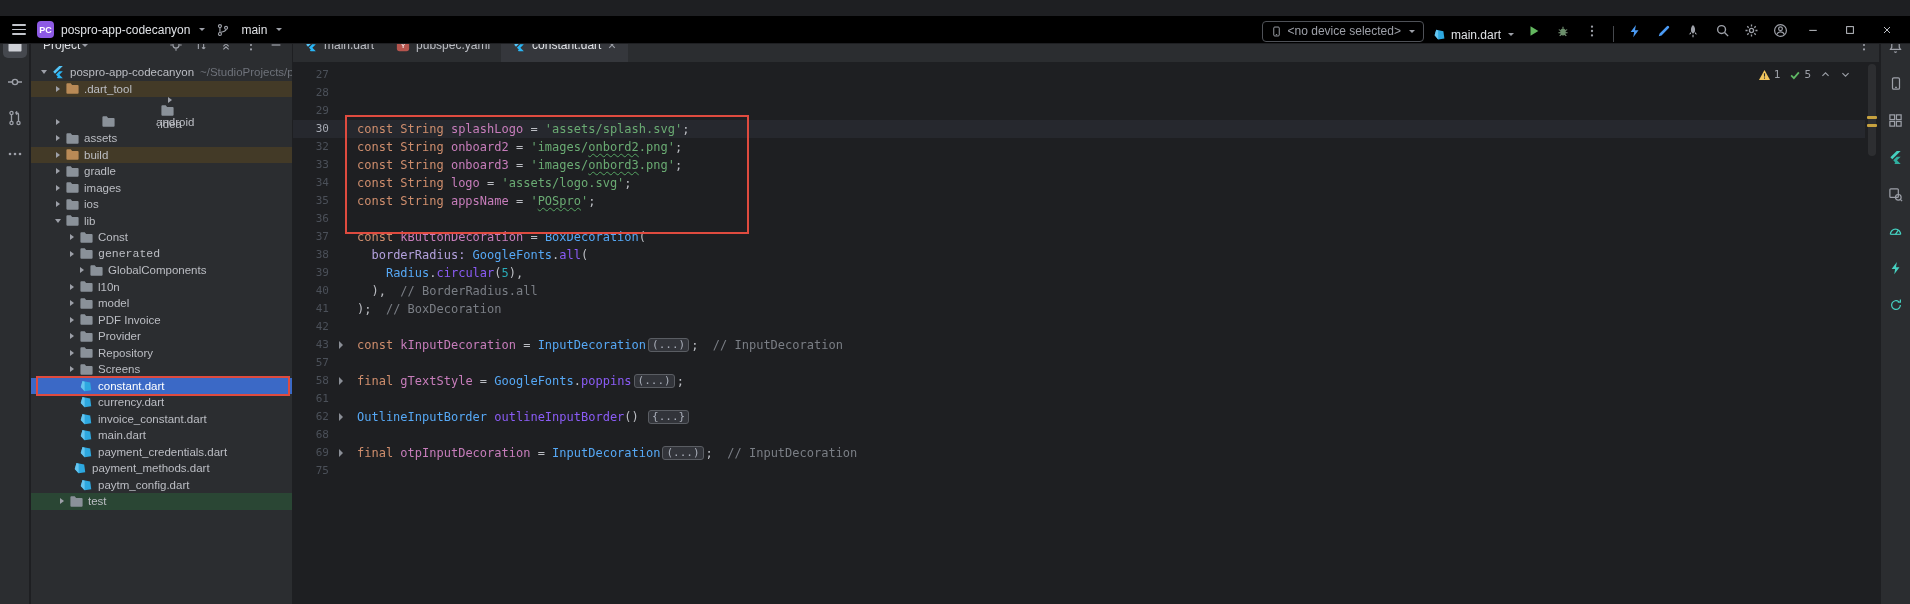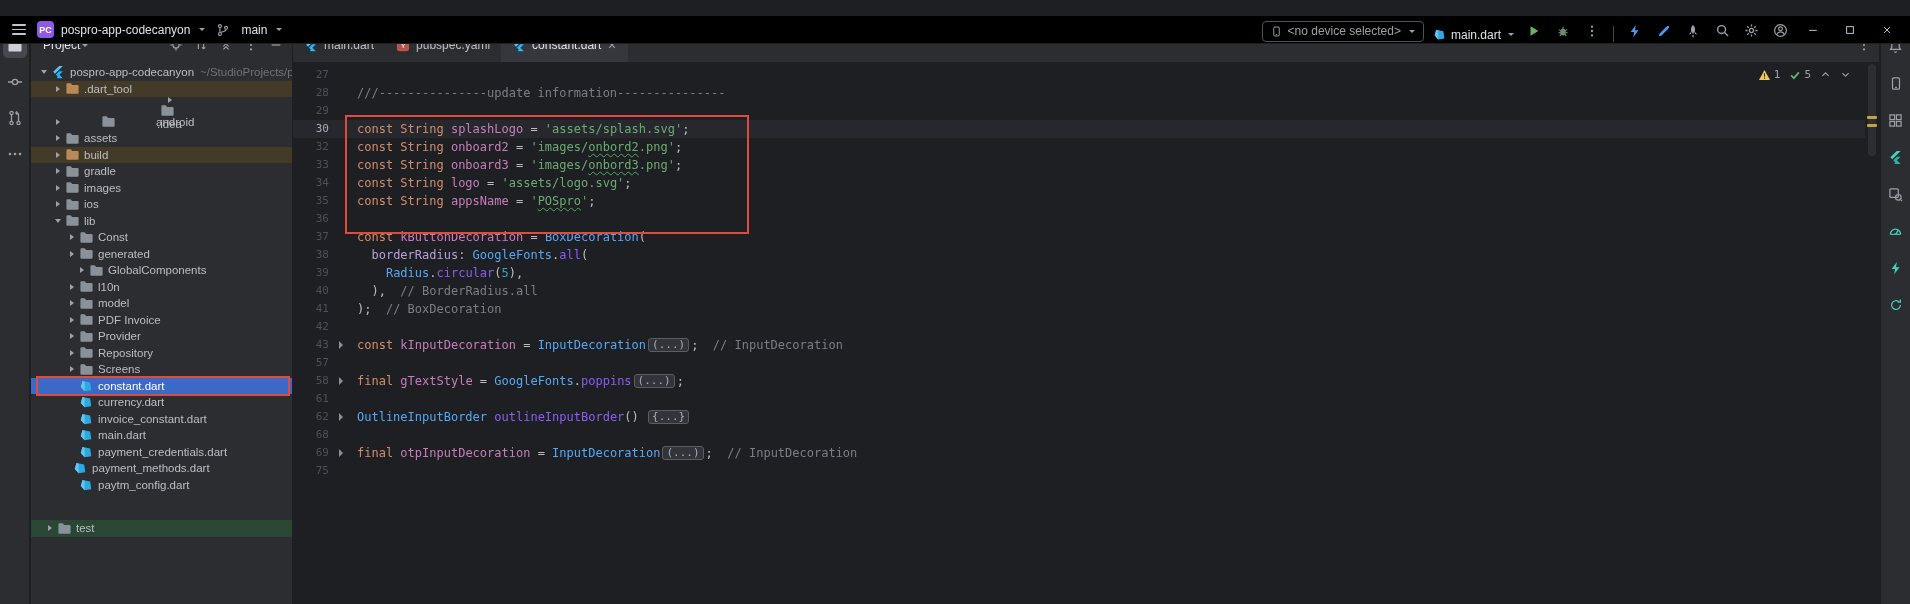--- a/index.html
+++ b/index.html
@@ -427,21 +427,21 @@
       </div>
       <div class="row" style="padding-left: 34px;">
         <span class="chev right"></span>
         <span class="titem-icon">
           <svg width="15" height="15" viewBox="0 0 16 16">
             <path d="M1.5 3.5c0-.6.4-1 1-1h3.6l1.5 1.8h6c.5 0 .9.4.9 1v7.2c0 .6-.4 1-1 1h-11c-.6 0-1-.4-1-1z" fill="#8a9199"></path>
           </svg>
         </span>
         <span class="tlabel">Const</span>
       </div>
-      <div class="row" style="padding-left: 34px;">
+      <div class="row" style="padding-left: 34px; font-family: Liberation Mono, monospace;">
         <span class="chev right"></span>
         <span class="titem-icon">
           <svg width="15" height="15" viewBox="0 0 16 16">
             <path d="M1.5 3.5c0-.6.4-1 1-1h3.6l1.5 1.8h6c.5 0 .9.4.9 1v7.2c0 .6-.4 1-1 1h-11c-.6 0-1-.4-1-1z" fill="#8a9199"></path>
           </svg>
         </span>
         <span class="tlabel">generated</span>
       </div>
       <div class="row" style="padding-left: 44px;">
         <span class="chev right"></span>
@@ -569,21 +569,21 @@
       <div class="row" style="padding-left: 34px;">
         <span class="chev none"></span>
         <span class="titem-icon">
           <svg width="14" height="14" viewBox="0 0 16 16">
             <path d="M4 2.2L12.8 4 14 12.8 6.4 14 2 9z" fill="#2da8e0"></path>
             <path d="M4 2.2L2 9l4.4 5V3z" fill="#66c4ee"></path>
           </svg>
         </span>
         <span class="tlabel">paytm_config.dart</span>
       </div>
-      <div class="row test" style="padding-left: 12px; margin-top: 27px;">
+      <div class="row test" style="padding-left: 24px;">
         <span class="chev right"></span>
         <span class="titem-icon">
           <svg width="15" height="15" viewBox="0 0 16 16">
             <path d="M1.5 3.5c0-.6.4-1 1-1h3.6l1.5 1.8h6c.5 0 .9.4.9 1v7.2c0 .6-.4 1-1 1h-11c-.6 0-1-.4-1-1z" fill="#8a9199"></path>
           </svg>
         </span>
         <span class="tlabel">test</span>
       </div>
     </div>
 </div>
@@ -629,21 +629,21 @@
           <circle cx="8" cy="3" r="1.2"></circle>
           <circle cx="8" cy="8" r="1.2"></circle>
           <circle cx="8" cy="13" r="1.2"></circle>
         </svg>
     </span>
   </div>
 
   <div class="editor">
     <div class="code-scroll" id="code-lines">
         <div class="line"><span class="ln">27</span><span class="fold-col"></span><span class="lt"></span></div>
-        <div class="line"><span class="ln">28</span><span class="fold-col"></span><span class="lt"><span class="tk-cmt">///---------------update information---------------</span></span></div>
+        <div class="line"><span class="ln">28</span><span class="fold-col"></span></div>
         <div class="line"><span class="ln">29</span><span class="fold-col"></span><span class="lt"></span></div>
         <div class="line cur"><span class="ln">30</span><span class="fold-col"></span><span class="lt"><span class="tk-kw">const String </span><span class="tk-id">splashLogo</span><span class="tk-pl"> = </span><span class="tk-str">'assets/splash.svg'</span><span class="tk-pl">;</span></span></div>
         <div class="line"><span class="ln">32</span><span class="fold-col"></span><span class="lt"><span class="tk-kw">const String </span><span class="tk-id">onboard2</span><span class="tk-pl"> = </span><span class="tk-str">'images/</span><span class="tk-str tk-typo">onbord2</span><span class="tk-str">.png'</span><span class="tk-pl">;</span></span></div>
         <div class="line"><span class="ln">33</span><span class="fold-col"></span><span class="lt"><span class="tk-kw">const String </span><span class="tk-id">onboard3</span><span class="tk-pl"> = </span><span class="tk-str">'images/</span><span class="tk-str tk-typo">onbord3</span><span class="tk-str">.png'</span><span class="tk-pl">;</span></span></div>
         <div class="line"><span class="ln">34</span><span class="fold-col"></span><span class="lt"><span class="tk-kw">const String </span><span class="tk-id">logo</span><span class="tk-pl"> = </span><span class="tk-str">'assets/logo.svg'</span><span class="tk-pl">;</span></span></div>
         <div class="line"><span class="ln">35</span><span class="fold-col"></span><span class="lt"><span class="tk-kw">const String </span><span class="tk-id">appsName</span><span class="tk-pl"> = </span><span class="tk-str">'</span><span class="tk-str tk-typo">POSpro</span><span class="tk-str">'</span><span class="tk-pl">;</span></span></div>
         <div class="line"><span class="ln">36</span><span class="fold-col"></span><span class="lt"></span></div>
         <div class="line"><span class="ln">37</span><span class="fold-col"></span><span class="lt"><span class="tk-kw">const </span><span class="tk-id">kButtonDecoration</span><span class="tk-pl"> = </span><span class="tk-cls">BoxDecoration</span><span class="tk-pl">(</span></span></div>
         <div class="line"><span class="ln">38</span><span class="fold-col"></span><span class="lt"><span class="tk-pl">  </span><span class="tk-param">borderRadius: </span><span class="tk-cls">GoogleFonts</span><span class="tk-pl">.</span><span class="tk-meth">all</span><span class="tk-pl">(</span></span></div>
         <div class="line"><span class="ln">39</span><span class="fold-col"></span><span class="lt"><span class="tk-pl">    </span><span class="tk-cls">Radius</span><span class="tk-pl">.</span><span class="tk-meth">circular</span><span class="tk-pl">(</span><span class="tk-num">5</span><span class="tk-pl">),</span></span></div>

